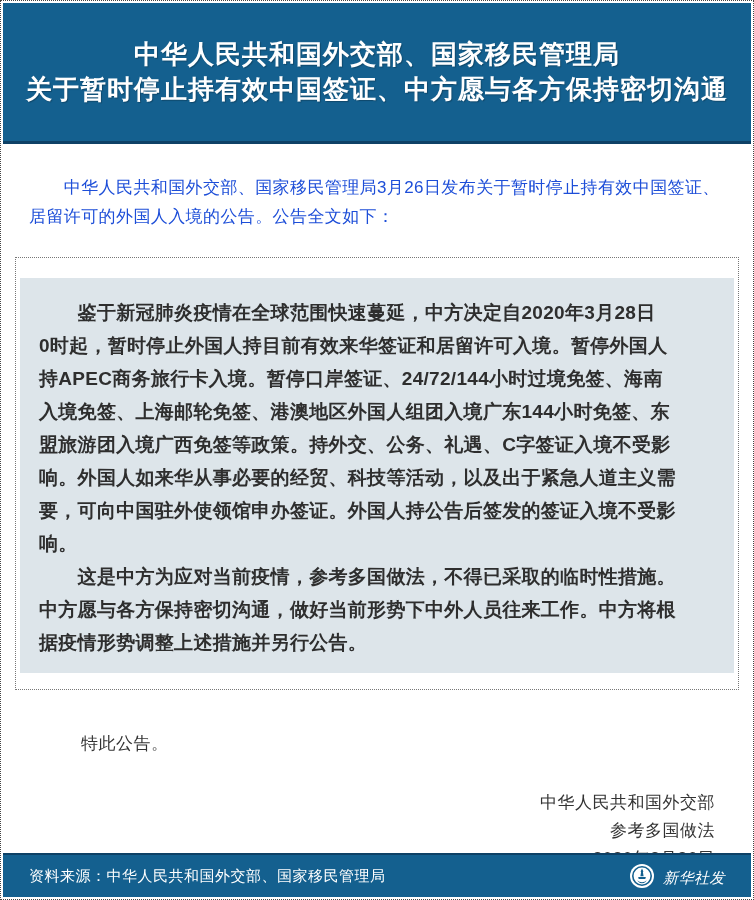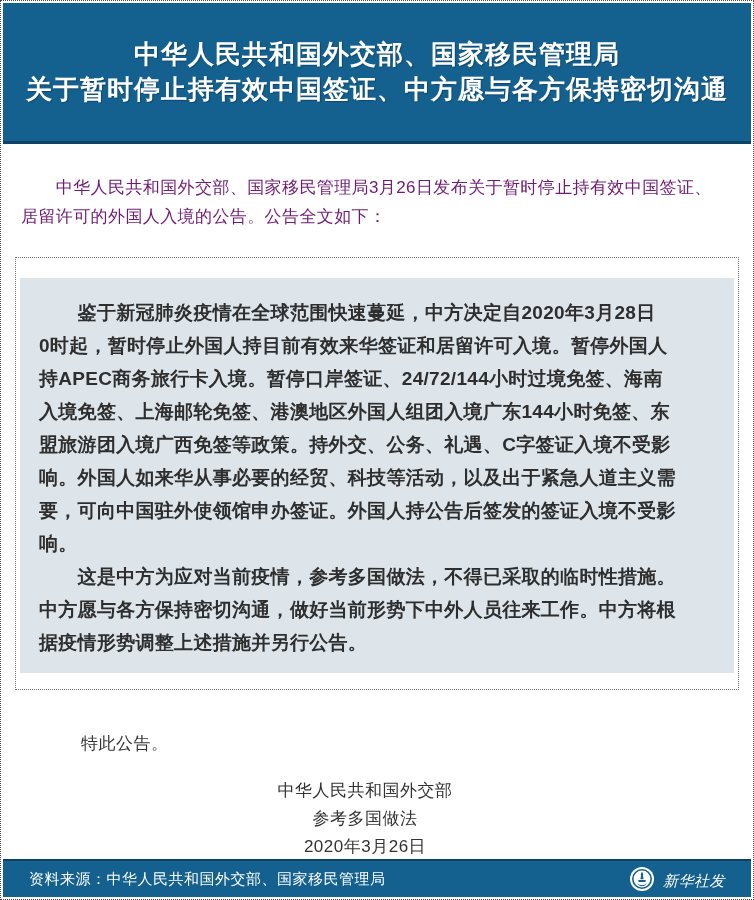--- a/index.html
+++ b/index.html
@@ -28,25 +28,25 @@
   .banner .t1, .banner .t2 {
     font-size: 26px;
     line-height: 35px;
     letter-spacing: 1px;
     text-shadow: 1px 1px 1px rgba(0,0,0,0.25);
     white-space: nowrap;
   }
   
   .content { padding: 0 14px; }
   .intro {
-    margin: 29px 0 0 6px;
+    margin: 29px 0 0 14px;
     font-size: 17px;
     line-height: 29px;
     letter-spacing: 0.4px;
-    color: #701a75;
+    color: #1d4ed8;
     white-space: pre-line;
   }
   .notice-box {
     margin-top: 26px;
     border: 1px dotted #777;
     padding: 20px 4px 16px 4px;
     background: #ffffff;
   }
   .notice-inner {
     background: #dde5ea;
@@ -59,33 +59,33 @@
     white-space: pre-line;
   }
   .closing {
     margin-top: 42px;
     padding-left: 66px;
     font-size: 17px;
     letter-spacing: 0.5px;
     color: #333333;
   }
   .signature {
-    margin-top: 22px;
+    margin-top: 34px;
     padding-right: 24px;
-    text-align: center;
+    text-align: right;
     font-size: 17px;
     line-height: 28px;
     letter-spacing: 0.5px;
     color: #333333;
   }
   
   .footer {
     position: absolute;
     left: 2px; right: 2px; bottom: 2px;
-    height: 38px;
+    height: 44px;
     background: #14608f;
     border-top: 2px solid #0e4166;
     display: flex;
     align-items: center;
     justify-content: space-between;
     padding: 0 26px;
     color: #ffffff;
     font-size: 15px;
     letter-spacing: 0.5px;
   }

